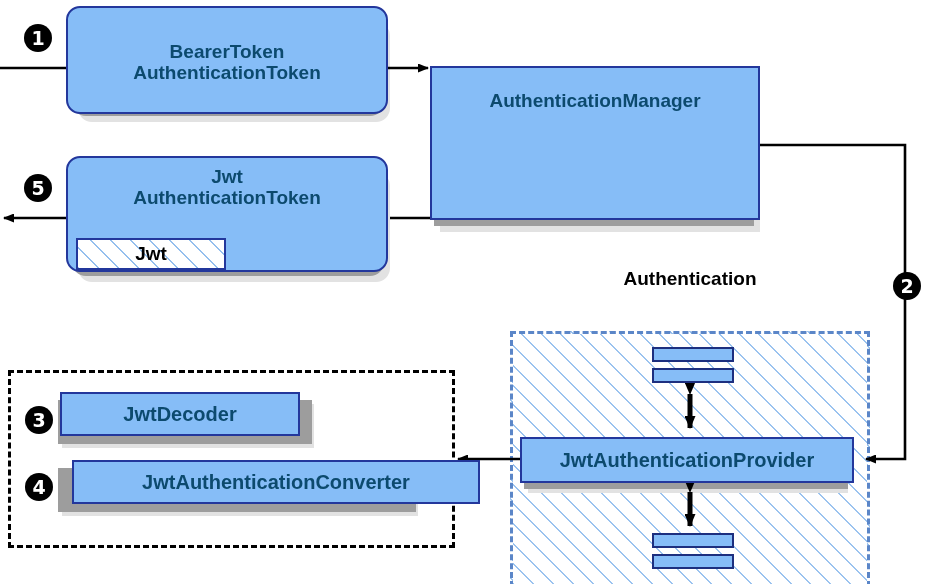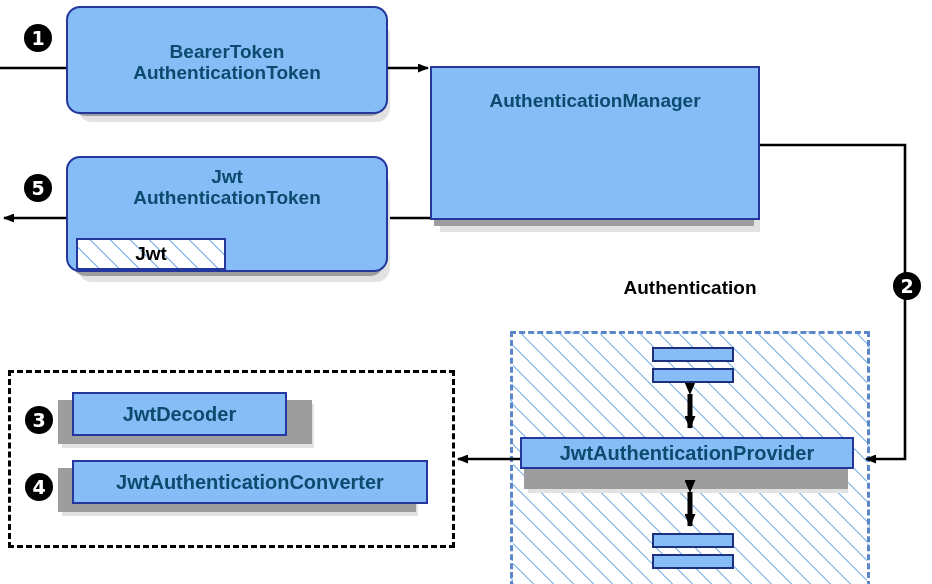--- a/index.html
+++ b/index.html
@@ -95,21 +95,20 @@
   .svg-layer{position:absolute;left:0;top:0;width:932px;height:584px;z-index:5;overflow:visible;}
 
   
   .plain-label{
     position:absolute;
     font-weight:bold;
     color:#000;
     text-align:center;
     line-height:1.14;
     z-index:6;
-    margin-top:9px;
   }
   .marker{
     position:absolute;
     width:28px;height:28px;
     border-radius:50%;
     background:#000;
     color:#fff;
     font-size:19px;
     font-weight:bold;
     display:flex;align-items:center;justify-content:center;
@@ -195,32 +194,32 @@
 
   <div class="plain-label" style="left:560px; top:268px; width:260px; font-size:19px;">
     <div>Authentication</div>
   </div>
 
   <div class="bar" style="left:652px; top:347px; width:82px; height:15px;"></div>
   <div class="bar" style="left:652px; top:368px; width:82px; height:15px;"></div>
 
   <div class="shadow light" style="left:528px; top:449px; width:320px; height:44px;"></div>
   <div class="shadow" style="left:524px; top:445px; width:324px; height:44px;"></div>
-  <div class="node" style="left:520px; top:437px; width:334px; height:32px; font-size:20px;">JwtAuthenticationProvider</div>
+  <div class="node" style="left:520px; top:437px; width:334px; height:46px; font-size:20px;">JwtAuthenticationProvider</div>
 
   <div class="bar" style="left:652px; top:533px; width:82px; height:15px;"></div>
   <div class="bar" style="left:652px; top:554px; width:82px; height:15px;"></div>
 
   <div class="shadow light" style="left:62px; top:404px; width:252px; height:44px;"></div>
   <div class="shadow" style="left:58px; top:400px; width:254px; height:44px;"></div>
-  <div class="node" style="left:72px; top:392px; width:215px; height:44px; font-size:20px;">JwtDecoder</div>
+  <div class="node" style="left:60px; top:392px; width:240px; height:44px; font-size:20px;">JwtDecoder</div>
 
   <div class="shadow light" style="left:62px; top:472px; width:356px; height:44px;"></div>
   <div class="shadow" style="left:58px; top:468px; width:358px; height:44px;"></div>
-  <div class="node" style="left:72px; top:460px; width:356px; height:44px; font-size:20px;">JwtAuthenticationConverter</div>
+  <div class="node" style="left:72px; top:460px; width:408px; height:44px; font-size:20px;">JwtAuthenticationConverter</div>
 
   <div class="marker" style="left:24px; top:24px;">1</div>
   <div class="marker" style="left:893px; top:272px;">2</div>
   <div class="marker" style="left:25px; top:406px;">3</div>
   <div class="marker" style="left:25px; top:473px;">4</div>
   <div class="marker" style="left:24px; top:174px;">5</div>
 
 </div>
 
 </body></html>

